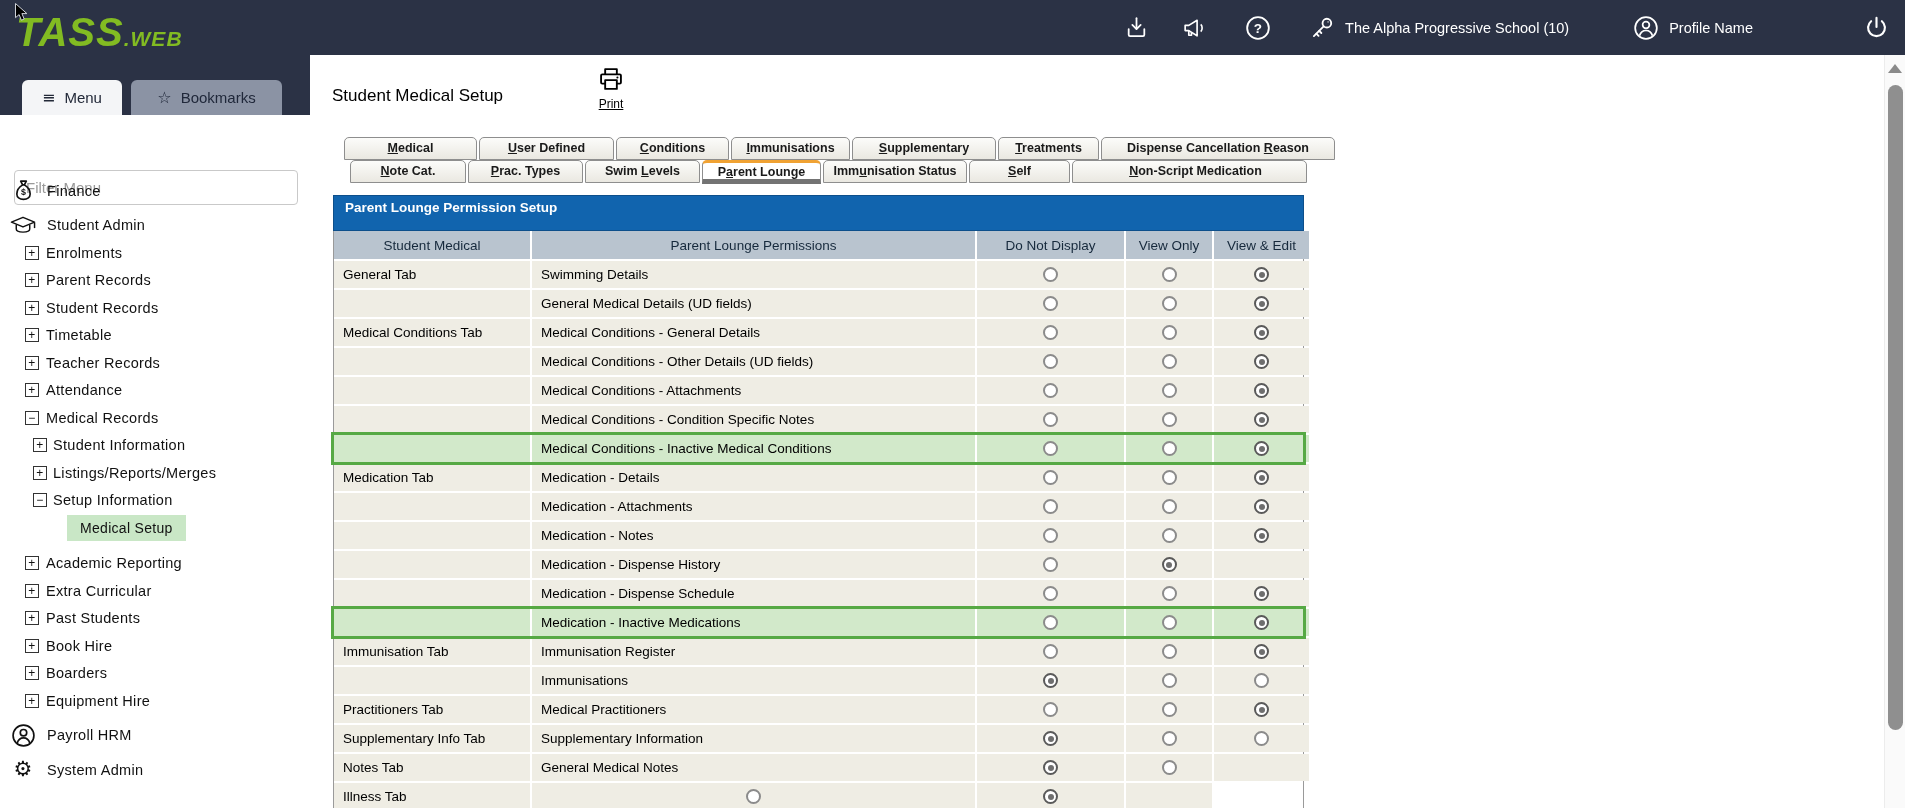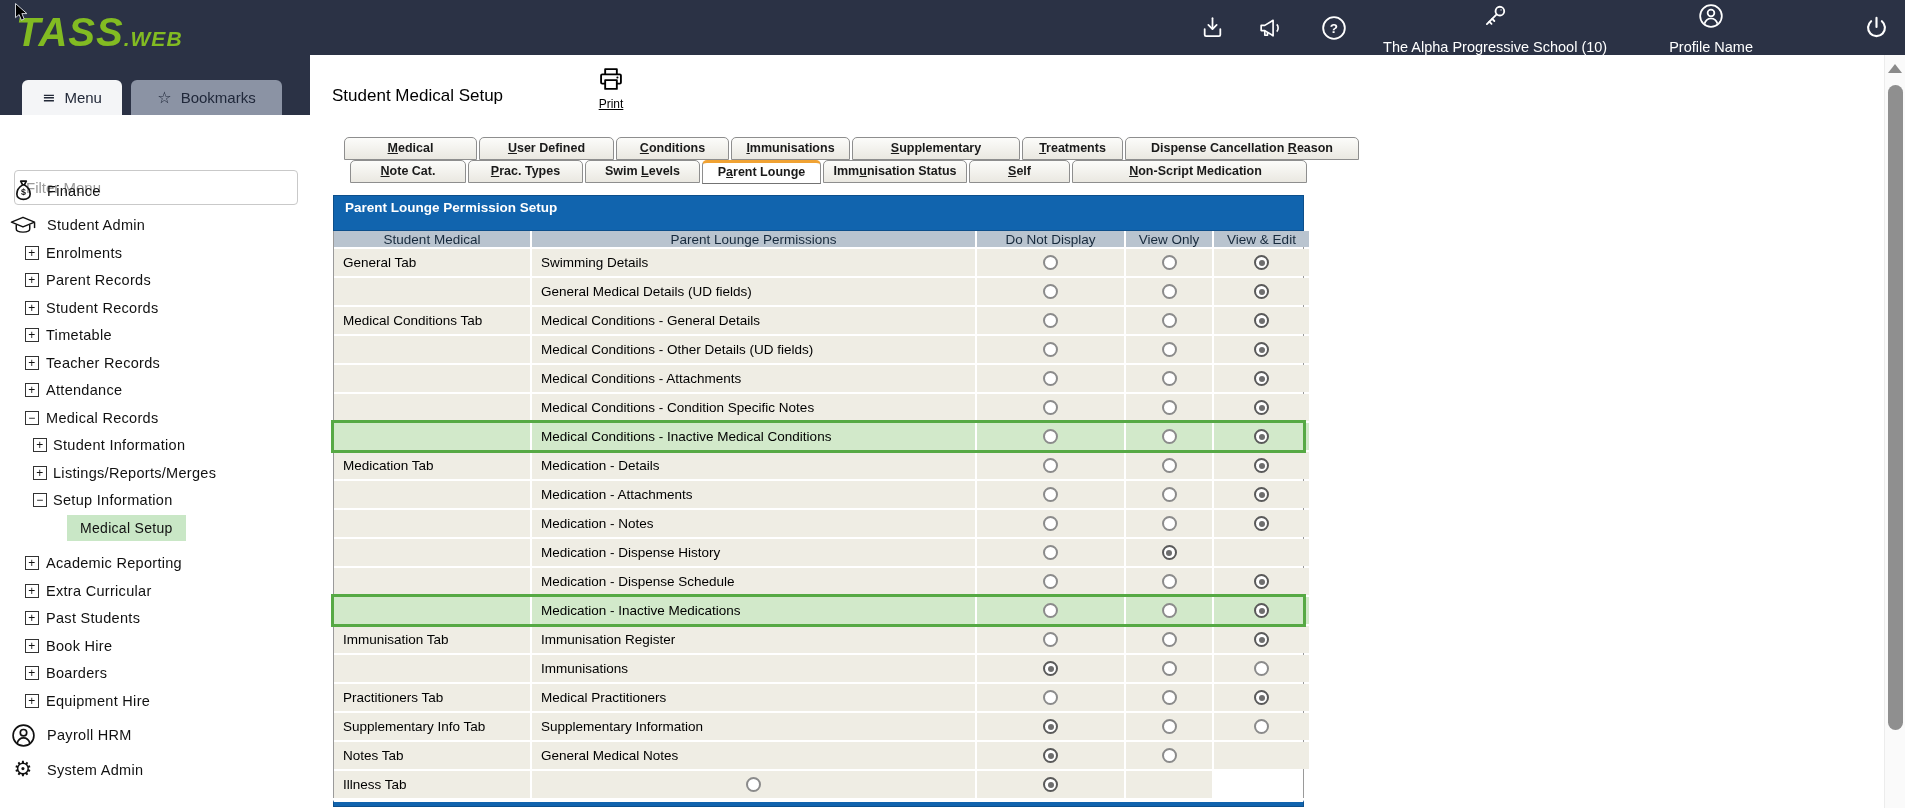--- a/index.html
+++ b/index.html
@@ -15,21 +15,21 @@
   }
   *{margin:0;padding:0;box-sizing:border-box;}
   html,body{width:1905px;height:808px;overflow:hidden;}
   body{position:relative;background:#fff;font-family:"Liberation Sans",sans-serif;color:#111;}
 
   
   .topbar{position:absolute;left:0;top:0;width:1905px;height:55px;background:var(--topbar-bg);}
   .topbar-right{position:absolute;right:14px;top:0;height:55px;display:flex;align-items:center;color:#fff;}
   .tb-icon{display:flex;align-items:center;justify-content:center;width:30px;height:30px;cursor:pointer;}
   .tb-icon svg{display:block;}
-  .tb-group{display:flex;align-items:center;gap:8px;font-size:14.5px;color:#fff;cursor:pointer;white-space:nowrap;flex-direction:column;}
+  .tb-group{display:flex;align-items:center;gap:8px;font-size:14.5px;color:#fff;cursor:pointer;white-space:nowrap;}
   .gap28{margin-left:28px;} .gap34{margin-left:34px;} .gap62{margin-left:62px;} .gap108{margin-left:108px;}
 
   
   .side-head{position:absolute;left:0;top:0;width:310px;height:115px;background:var(--topbar-bg);}
   .logo{position:absolute;left:16px;top:10px;white-space:nowrap;cursor:pointer;}
   .logo .t1{font-style:italic;font-weight:bold;font-size:40px;letter-spacing:1px;color:var(--logo-green);}
   .logo .t2{font-style:italic;font-weight:bold;font-size:21px;letter-spacing:1px;color:var(--logo-green);}
   .side-tabs{position:absolute;left:22px;bottom:0;display:flex;gap:9px;}
   .side-tab{height:35px;border-radius:6px 6px 0 0;display:flex;align-items:center;justify-content:center;gap:9px;font-size:15px;cursor:pointer;}
   .side-tab .glyph{font-family:"DejaVu Sans",sans-serif;font-size:16px;}
@@ -56,29 +56,29 @@
   
   .page-title{position:absolute;left:332px;top:86px;font-size:17px;color:#000;}
   .print-btn{position:absolute;left:586px;top:66px;width:50px;text-align:center;cursor:pointer;}
   .print-btn .lbl{display:block;font-size:12px;color:#000;text-decoration:underline;margin-top:1px;}
 
   
   .tabs-row{position:absolute;display:flex;gap:2px;}
   .tabs-row.r1{left:344px;top:137px;}
   .tabs-row.r2{left:350px;top:160px;}
   .tab{height:23px;border:1px solid #8e8e8e;border-radius:5px 5px 0 0;background:linear-gradient(#fcfcfa,#eae8e1);font-weight:bold;font-size:12.5px;line-height:21px;text-align:center;color:#1a1a1a;cursor:pointer;overflow:hidden;}
-  .tab.active{background:#fff;border-top:3px solid var(--tab-orange);border-bottom:1px solid #737373;height:24px;line-height:19px;position:relative;z-index:2;}
+  .tab.active{background:#fff;border-top:3px solid var(--tab-orange);border-bottom:5px solid #737373;height:24px;line-height:19px;position:relative;z-index:2;}
 
   
   .table-wrap{position:absolute;left:333px;top:195px;width:971px;}
   .tbl-title{height:36px;background:var(--table-blue);border:1px solid #0d4f8b;color:#fff;font-weight:bold;font-size:13.5px;line-height:24px;padding-left:11px;}
   .tbl-body{border-left:1px solid #9a9a9a;border-right:1px solid #9a9a9a;background:#fff;}
   .grid{display:grid;grid-template-columns:196px 443px 147px 86px 95px;gap:2px;background:#fff;}
   .tbl-header{margin-bottom:2px;}
-  .tbl-header .hc{height:16px;background:var(--colhead-bg);display:flex;align-items:center;justify-content:center;font-size:13.5px;color:#16293c;}
+  .tbl-header .hc{height:28px;background:var(--colhead-bg);display:flex;align-items:center;justify-content:center;font-size:13.5px;color:#16293c;}
   .trow{margin-bottom:2px;position:relative;}
   .trow .cell{height:27px;background:var(--row-bg);display:flex;align-items:center;font-size:13.5px;color:#000;}
   .trow .cell.txt{padding-left:9px;}
   .trow .cell.rad{justify-content:center;}
   .trow.hl{outline:3px solid var(--hl-border);outline-offset:0;z-index:1;}
   .trow.hl .cell{background:var(--hl-bg);}
   .radio{width:15px;height:15px;border-radius:50%;border:2px solid #8b8b8b;background:#fff;position:relative;cursor:pointer;flex:0 0 auto;}
   .radio.sel{border-color:#5a5a5a;}
   .radio.sel::after{content:'';position:absolute;left:2.5px;top:2.5px;width:6px;height:6px;border-radius:50%;background:#6e6e6e;}
   .tbl-footer{height:7px;background:var(--table-blue);border:1px solid #0d4f8b;border-top:2px solid #fff;}
@@ -280,21 +280,21 @@
       </svg>
   </span>
   <span class="lbl">Print</span>
 </div>
 
 <div class="tabs-row r1" id="tabsRow1">
     <div class="tab" style="width: 133px;"><u>M</u>edical</div>
     <div class="tab" style="width: 135px;"><u>U</u>ser Defined</div>
     <div class="tab" style="width: 113px;"><u>C</u>onditions</div>
     <div class="tab" style="width: 119px;"><u>I</u>mmunisations</div>
-    <div class="tab" style="width: 168px;"><u>S</u>upplementary</div>
+    <div class="tab" style="width: 144px;"><u>S</u>upplementary</div>
     <div class="tab" style="width: 101px;"><u>T</u>reatments</div>
     <div class="tab" style="width: 234px;">Dispense Cancellation <u>R</u>eason</div>
   </div>
 <div class="tabs-row r2" id="tabsRow2">
     <div class="tab" style="width: 116px;"><u>N</u>ote Cat.</div>
     <div class="tab" style="width: 115px;"><u>P</u>rac. Types</div>
     <div class="tab" style="width: 115px;">Swim <u>L</u>evels</div>
     <div class="tab active" style="width: 119px;">P<u>a</u>rent Lounge</div>
     <div class="tab" style="width: 144px;">Imm<u>u</u>nisation Status</div>
     <div class="tab" style="width: 101px;"><u>S</u>elf Registration</div>

